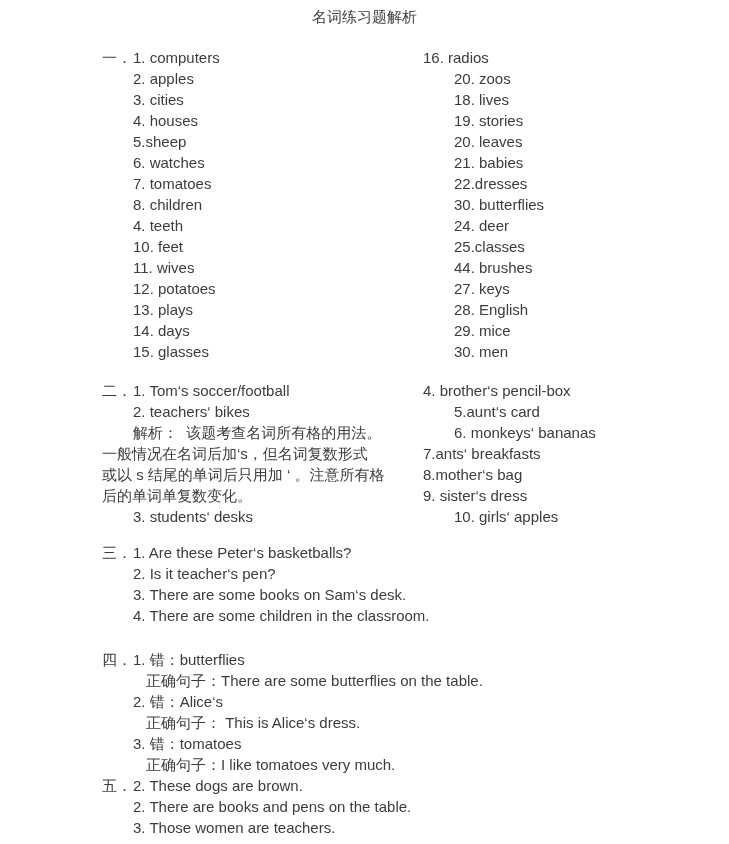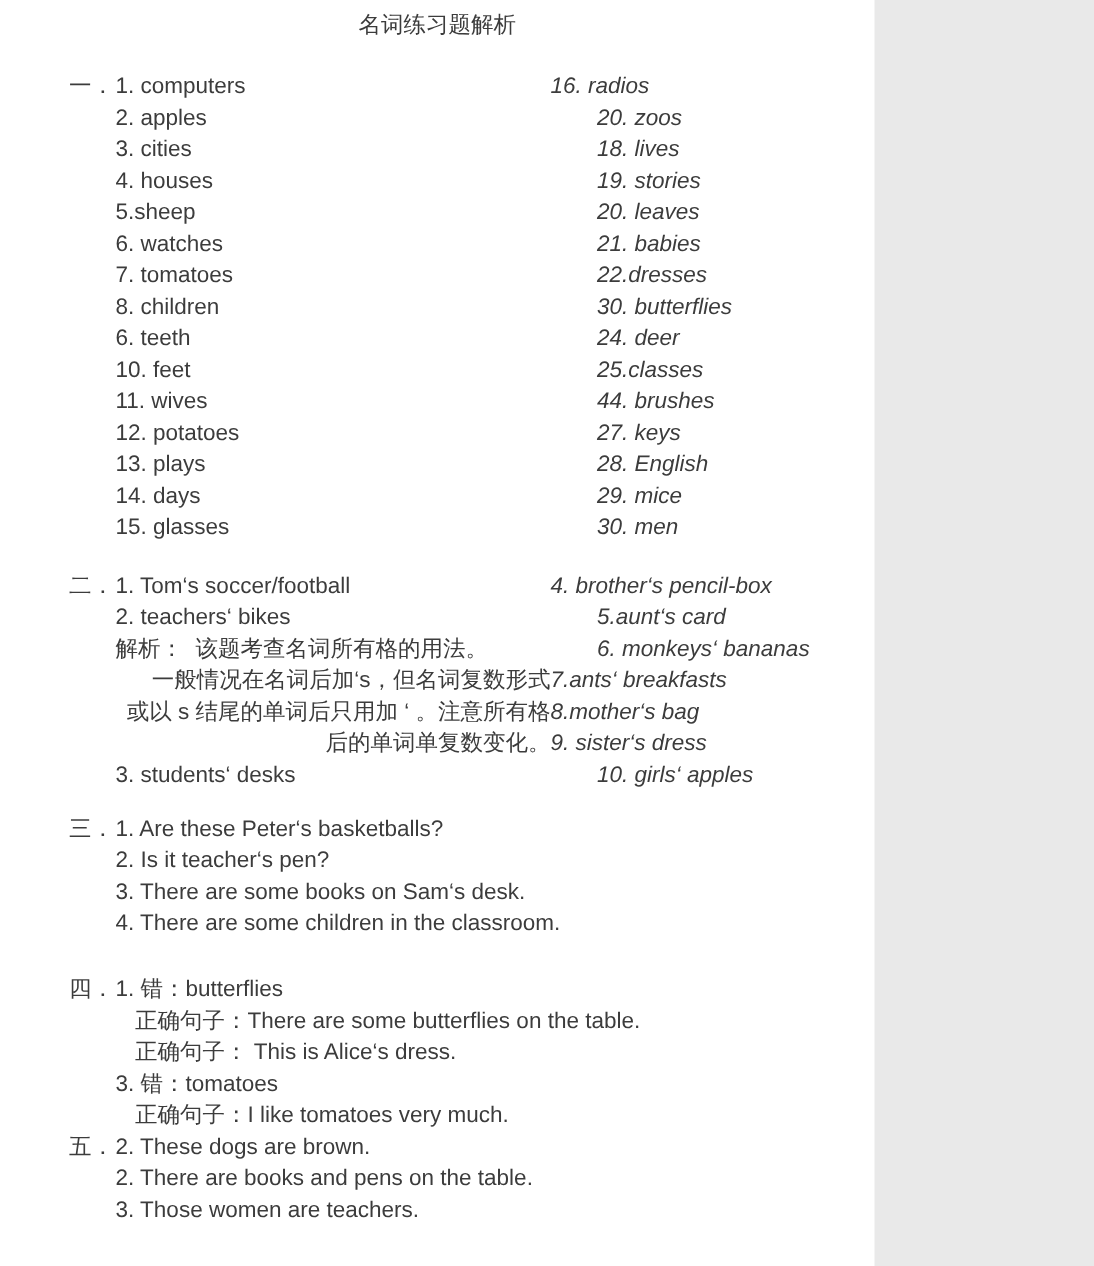--- a/index.html
+++ b/index.html
@@ -1,47 +1,47 @@
 <!DOCTYPE html>
 <html><head>
 <meta charset="utf-8">
 <style>
   html,body{margin:0;padding:0;background:#e9e9e9;}
   .page{
     position:relative;
-    width:583px;height:844px;
+    width:729px;height:844px;
     background:#ffffff;
     overflow:hidden;
     font-family:"Liberation Sans","DejaVu Sans",sans-serif;
     font-size:15px;
     line-height:21px;
     color:#3c3c3c;
   }
   .title{
     margin:0;
     padding-top:6px;
     text-align:center;
     font-size:15px;
     font-weight:400;
     white-space:pre;
   }
-  .content{padding-left:46px;}
+  .content{padding-left:102px;}
   .section{margin:0;}
   #sec1{margin-top:20px;}
   #sec2{margin-top:18px;}
   #sec3{margin-top:15px;}
   #sec4{margin-top:23px;}
   #sec5{margin-top:0;}
   .row{display:flex;}
   .cell-l{width:321px;flex:0 0 321px;}
-  .cell-r{flex:1;font-style:italic;}
+  .cell-r{flex:1;}
   .txt{white-space:pre;}
   .marker{display:inline-block;width:31px;white-space:pre;}
   .ind{padding-left:31px;}
-  .flush{padding-left:0;text-align:right;}
+  .flush{padding-left:0;}
   .ans{padding-left:44px;}
   .line{white-space:pre;}
 </style>
 </head>
 <body>
 
 <div class="page">
 
   <div class="title">名词练习题解析</div>
 
@@ -74,21 +74,21 @@
       </div>
       <div class="row">
         <div class="cell-l ind txt">7. tomatoes</div>
         <div class="cell-r txt">22.dresses</div>
       </div>
       <div class="row">
         <div class="cell-l ind txt">8. children</div>
         <div class="cell-r txt">30. butterflies</div>
       </div>
       <div class="row">
-        <div class="cell-l ind txt">6. teeth</div>
+        <div class="cell-l ind txt">4. teeth</div>
         <div class="cell-r txt">24. deer</div>
       </div>
       <div class="row">
         <div class="cell-l ind txt">10. feet</div>
         <div class="cell-r txt">25.classes</div>
       </div>
       <div class="row">
         <div class="cell-l ind txt">11. wives</div>
         <div class="cell-r txt">44. brushes</div>
       </div>
@@ -144,20 +144,21 @@
     <div class="section" id="sec3">
       <div class="line"><span class="marker">三．</span><span class="txt">1. Are these Peter‘s basketballs?</span></div>
       <div class="line ind txt">2. Is it teacher‘s pen?</div>
       <div class="line ind txt">3. There are some books on Sam‘s desk.</div>
       <div class="line ind txt">4. There are some children in the classroom.</div>
     </div>
 
     <div class="section" id="sec4">
       <div class="line"><span class="marker">四．</span><span class="txt">1. 错：butterflies</span></div>
       <div class="line ans txt">正确句子：There are some butterflies on the table.</div>
+      <div class="line ind txt">2. 错：Alice‘s</div>
       <div class="line ans txt">正确句子： This is Alice‘s dress.</div>
       <div class="line ind txt">3. 错：tomatoes</div>
       <div class="line ans txt">正确句子：I like tomatoes very much.</div>
     </div>
 
     <div class="section" id="sec5">
       <div class="line"><span class="marker">五．</span><span class="txt">2. These dogs are brown.</span></div>
       <div class="line ind txt">2. There are books and pens on the table.</div>
       <div class="line ind txt">3. Those women are teachers.</div>
     </div>

